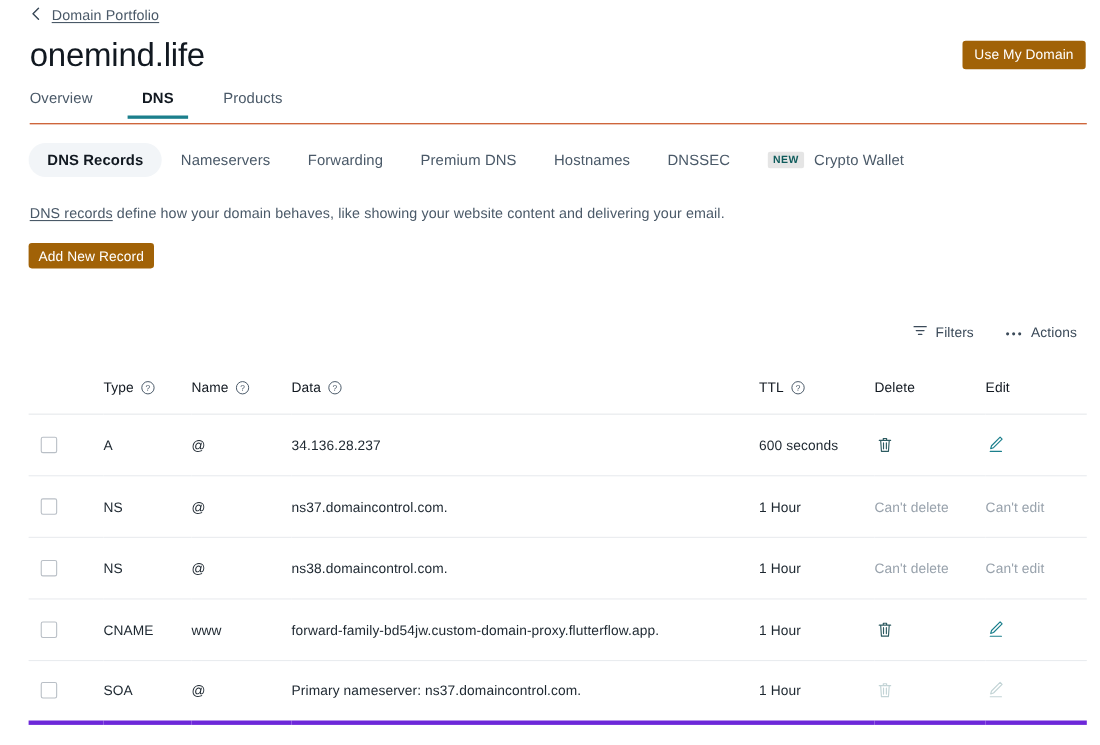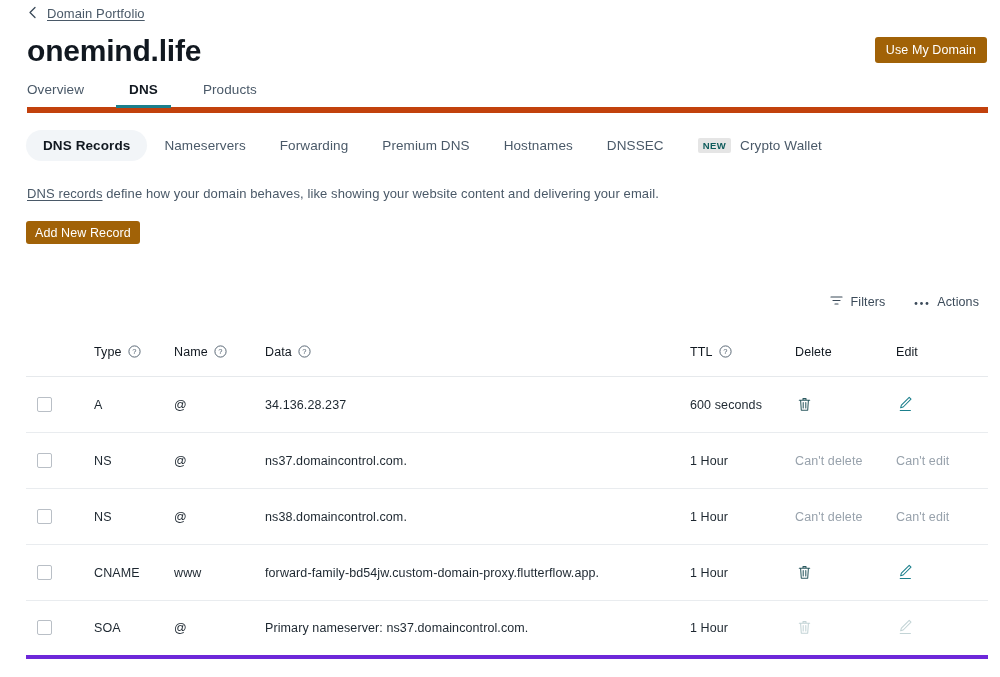--- a/index.html
+++ b/index.html
@@ -28,21 +28,21 @@
     text-underline-offset: 2px;
     letter-spacing: .1px;
     cursor: pointer;
   }
 
   
   .domain-title {
     position: absolute;
     left: 27px; top: 33px;
     font-size: 30px;
-    font-weight: 700;
+    font-weight: 400;
     color: #111820;
     letter-spacing: -.2px;
     line-height: 36px;
   }
 
   .btn-dark {
     background: #a16207;
     color: #ffffff;
     border: none;
     border-radius: 3px;
@@ -60,21 +60,21 @@
   }
 
   
   .main-tabs {
     position: absolute;
     left: 27px; top: 82px;
     width: 961px;
     height: 31px;
     display: flex;
     align-items: flex-start;
-    border-bottom: 6px solid #c2410c;
+    border-bottom: 1px solid #c2410c;
     text-align: right;
   }
   .main-tab {
     font-size: 13.5px;
     color: #4a5968;
     padding: 0 0 10px 0;
     margin-right: 45px;
     cursor: pointer;
     position: relative;
     letter-spacing: .1px;
@@ -185,21 +185,21 @@
   .dns-table th {
     text-align: left;
     font-size: 12.5px;
     font-weight: normal;
     color: #111820;
     padding: 0 0 17px 0;
     border-bottom: 1px solid #e6e9ec;
     vertical-align: middle;
     letter-spacing: .1px;
   }
-  .th-inner { display: flex; align-items: flex-start; gap: 6px; }
+  .th-inner { display: flex; align-items: flex-end; gap: 6px; }
   .dns-table td {
     font-size: 12.5px;
     color: #1d2730;
     padding: 0;
     height: 56px;
     border-bottom: 1px solid #e9ecef;
     vertical-align: middle;
     letter-spacing: .1px;
   }
   .dns-table tr:last-child td { border-bottom: 4px solid #6d28d9; }

